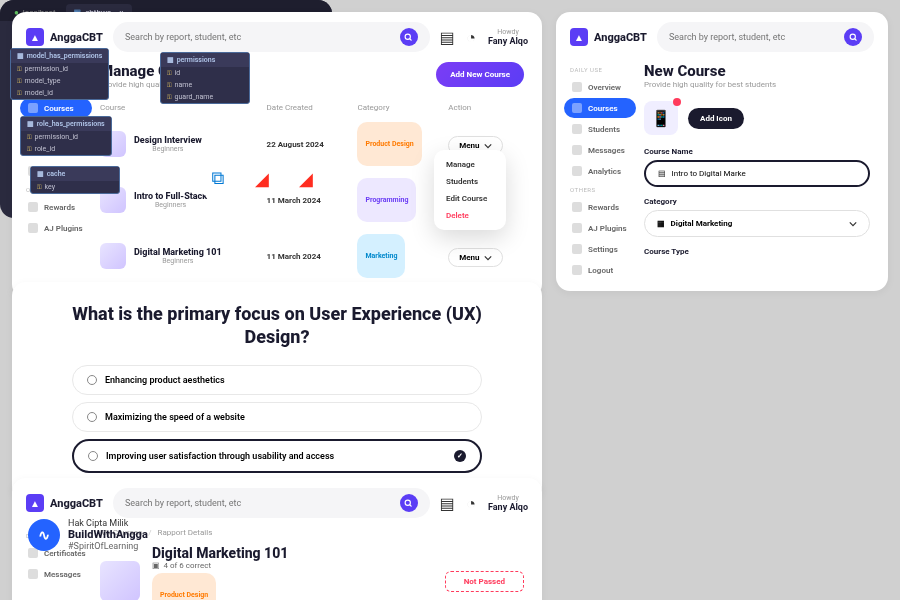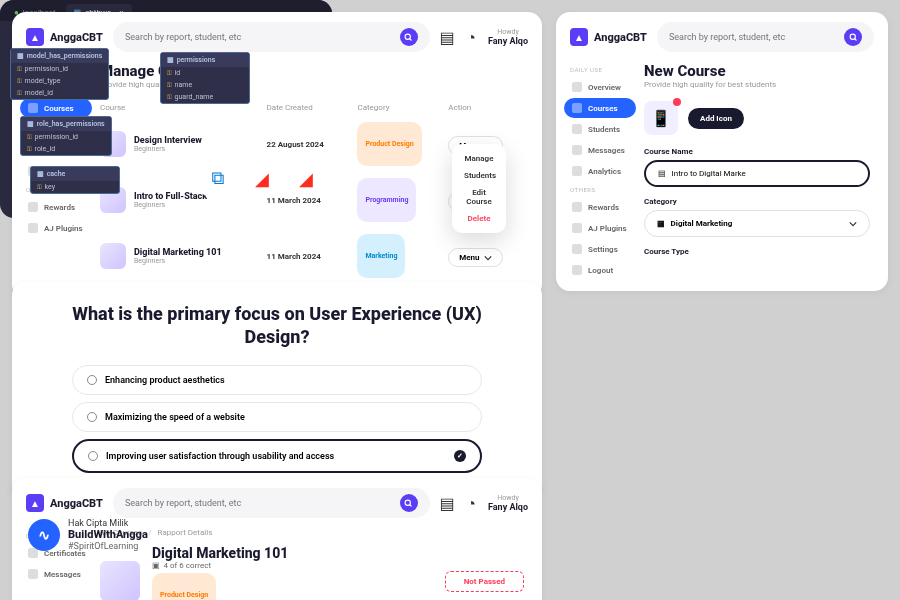--- a/index.html
+++ b/index.html
@@ -29,33 +29,33 @@
 .page-head { display: flex; justify-content: space-between; align-items: flex-start; margin-bottom: 10px; }
 .page-title { font-size: 15px; font-weight: 800; color: #1a1a2e; }
 .page-sub { font-size: 8px; color: #999; }
 .add-btn { background: linear-gradient(135deg, #7b3df5, #5b3df5); color: #fff; border: none; padding: 8px 14px; border-radius: 18px; font-size: 8px; font-weight: 700; cursor: pointer; }
 .table-head { display: flex; font-size: 8px; color: #999; padding: 4px 0; }
 .col-course { flex: 2.2; }
 .col-date { flex: 1.2; }
 .col-cat { flex: 1.2; }
 .col-act { flex: 1; text-align: left; }
 .row { display: flex; align-items: center; padding: 6px 0; position: relative; }
-.course-cell { flex: 2.2; display: flex; align-items: center; gap: 8px; }
+.course-cell { flex: 2.2; display: flex; align-items: center; gap: 8px; text-align: center; }
 .thumb { width: 26px; height: 26px; border-radius: 6px; background: linear-gradient(135deg, #e8e4ff, #d0c4ff); flex-shrink: 0; }
 .course-name { font-size: 9px; font-weight: 800; color: #1a1a2e; }
 .course-level { font-size: 7px; color: #999; }
 .date-cell { flex: 1.2; font-size: 8px; font-weight: 700; color: #333; }
 .cat-cell { flex: 1.2; }
 .tag { font-size: 7px; font-weight: 700; padding: 18px 8px; border-radius: 10px; display: inline-block; }
 .tag.pd { background: #ffe8d4; color: #ff7a00; }
 .tag.pg { background: #ede8ff; color: #6b3df5; }
 .tag.mk { background: #d4f0ff; color: #0088cc; }
 .act-cell { flex: 1; }
 .menu-btn { border: 1px solid #e0e0e0; border-radius: 14px; padding: 4px 10px; font-size: 8px; font-weight: 700; display: inline-flex; align-items: center; gap: 4px; cursor: pointer; background: #fff; }
-.dropdown { position: absolute; right: 18px; top: 28px; background: #fff; border-radius: 10px; box-shadow: 0 8px 24px rgba(0,0,0,0.15); padding: 6px; width: 54px; z-index: 10; text-align: center; }
+.dropdown { position: absolute; right: 18px; top: 34px; background: #fff; border-radius: 10px; box-shadow: 0 8px 24px rgba(0,0,0,0.15); padding: 6px; width: 72px; z-index: 10; }
 .dd-item { font-size: 8px; font-weight: 600; padding: 4px 6px; color: #333; cursor: pointer; border-radius: 6px; }
 .dd-item.danger { color: #ff3b5c; }
 #panel-manage { left: 12px; top: 12px; width: 530px; }
 #panel-new { left: 556px; top: 12px; width: 332px; }
 #panel-quiz { left: 12px; top: 282px; width: 530px; padding: 20px 60px; }
 .quiz-q { font-size: 18px; font-weight: 800; text-align: center; color: #1a1a2e; line-height: 1.3; margin-bottom: 16px; }
 .opt { border: 1px solid #e8e8e8; border-radius: 20px; padding: 9px 14px; font-size: 9px; font-weight: 600; display: flex; align-items: center; gap: 8px; margin-bottom: 7px; cursor: pointer; }
 .opt.selected { border-color: #1a1a2e; border-width: 2px; }
 .opt .radio { width: 10px; height: 10px; border: 1.5px solid #888; border-radius: 50%; }
 .opt .check { width: 12px; height: 12px; background: #1a1a2e; border-radius: 50%; margin-left: auto; display: flex; align-items: center; justify-content: center; color: #fff; font-size: 7px; }
@@ -161,20 +161,21 @@
           <div class="side-icon"></div>
           <span>AJ Plugins</span>
         </div>
     </div>
     <div class="main">
       <div class="page-head">
         <div>
           <div class="page-title">Manage Course</div>
           <div class="page-sub">Provide high quality for best students</div>
         </div>
+        <button class="add-btn">Add New Course</button>
       </div>
       <div class="table-head">
         <div class="col-course">Course</div>
         <div class="col-date">Date Created</div>
         <div class="col-cat">Category</div>
         <div class="col-act">Action</div>
       </div>
       <div id="rows-host" style="position:relative">
           <div class="row">
     <div class="course-cell">

